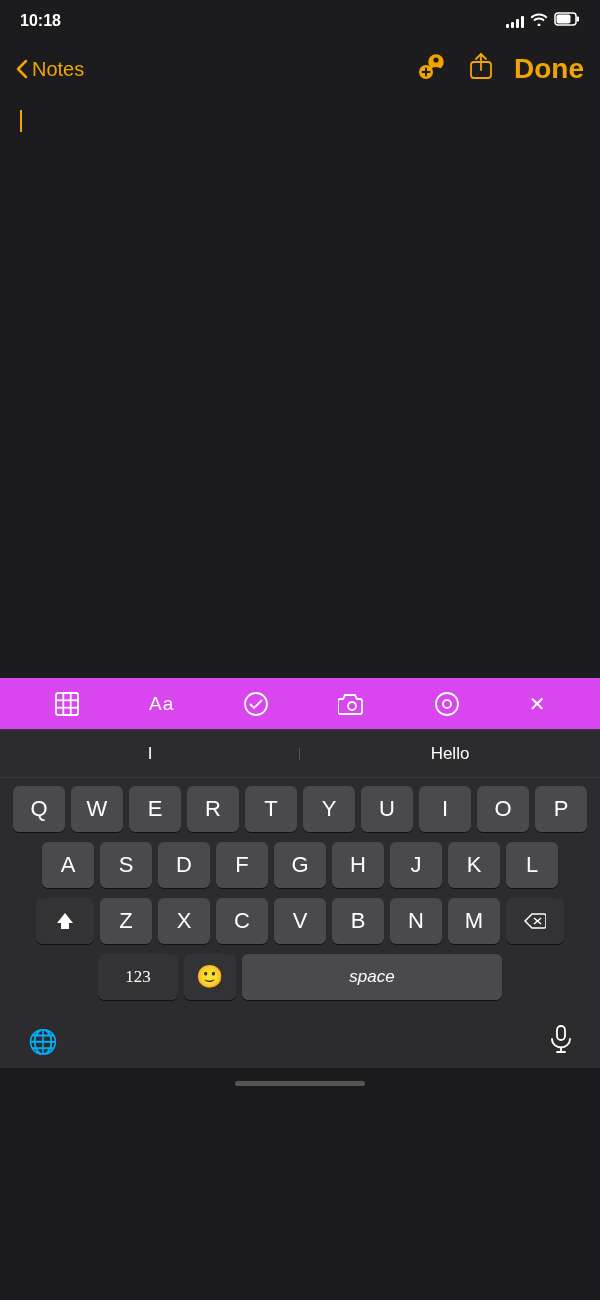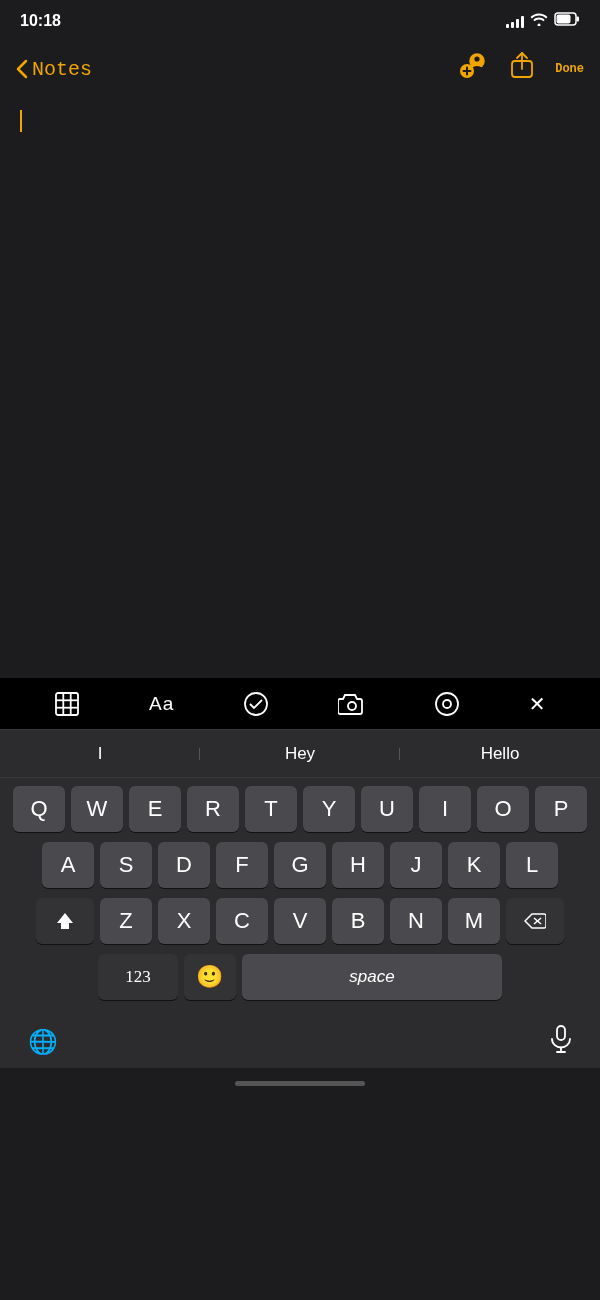--- a/index.html
+++ b/index.html
@@ -43,21 +43,20 @@
       border-radius: 1px;
     }
 
     
     .nav-bar {
       display: flex;
       justify-content: space-between;
       align-items: center;
       padding: 8px 16px 12px 16px;
       height: 54px;
-      font-family: Liberation Mono, monospace;
     }
     .nav-back {
       display: flex;
       align-items: center;
       gap: 4px;
       color: #f0a500;
       font-size: 20px;
       cursor: pointer;
     }
     .nav-back-label {
@@ -70,21 +69,21 @@
       align-items: center;
       gap: 20px;
     }
     .nav-icon {
       color: #f0a500;
       font-size: 26px;
       cursor: pointer;
     }
     .nav-done {
       color: #f0a500;
-      font-size: 12px;
+      font-size: 28px;
       font-weight: 600;
       cursor: pointer;
     }
 
     
     .note-content {
       flex: 1;
       padding: 12px 20px;
       height: 580px;
       position: relative;
@@ -96,21 +95,21 @@
       display: inline-block;
       animation: blink 1s infinite;
     }
     @keyframes blink {
       0%, 100% { opacity: 1; }
       50% { opacity: 0; }
     }
 
     
     .keyboard-toolbar {
-      background: #000000;
+      background: #d946ef;
       height: 52px;
       display: flex;
       align-items: center;
       justify-content: space-around;
       padding: 1px 20px;
       border-bottom: 1px solid #3a3a3c;
     }
     .toolbar-icon {
       color: #fff;
       font-size: 22px;
@@ -329,21 +328,20 @@
       <circle cx="13" cy="13" r="11"></circle>
       <circle cx="13" cy="13" r="4"></circle>
     </svg>
   </span>
 
   <span class="toolbar-icon" style="font-size:20px; color:white;">✕</span>
 </div>
 
 <div class="predictive-bar">
   <div class="pred-item">I</div>
-  <div class="pred-item">Hey</div>
   <div class="pred-item">Hello</div>
 </div>
 
 <div class="keyboard">
 
   <div class="key-row">
     <div class="key">Q</div>
     <div class="key">W</div>
     <div class="key">E</div>
     <div class="key">R</div>

